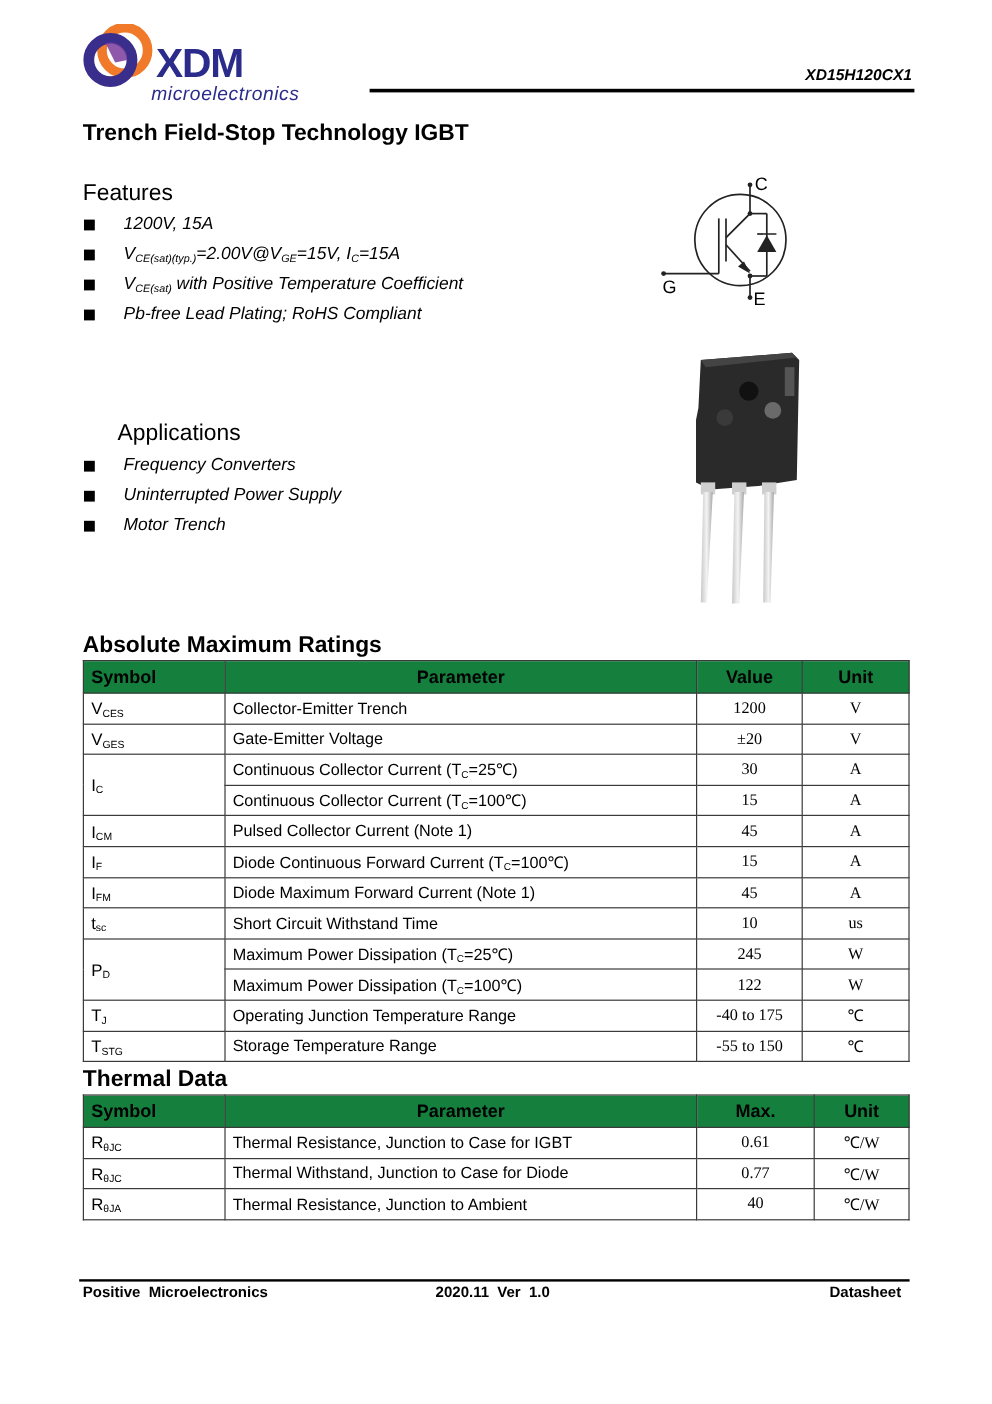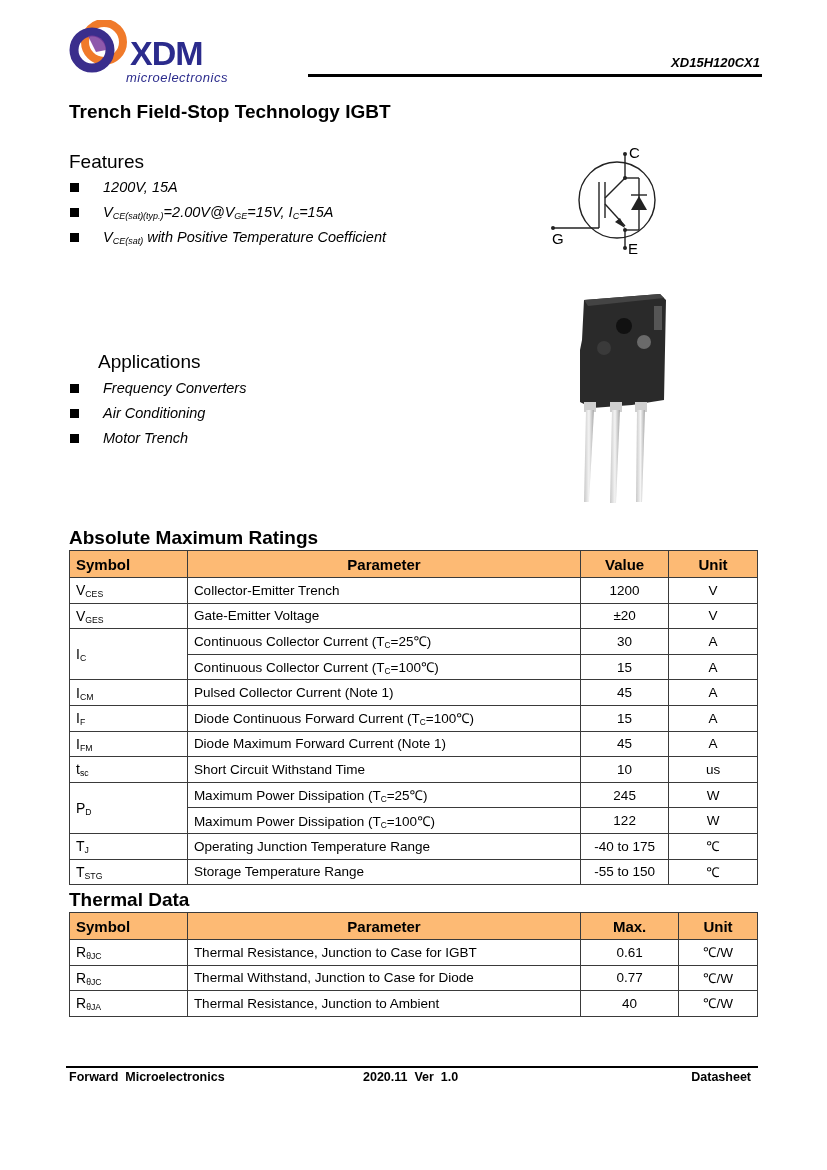--- a/index.html
+++ b/index.html
@@ -3,21 +3,21 @@
 <meta charset="utf-8">
 <style>
   html, body { margin:0; padding:0; background:#fff; }
   body { width:827px; height:1170px; position:relative; font-family:"Liberation Sans", sans-serif; color:#000; overflow:hidden; }
   .abs { position:absolute; }
   sub { font-size:0.62em; vertical-align:-0.25em; line-height:0; }
 
   
   .logo { left:68px; top:20px; width:150px; height:62px; }
   .logo-text { position:absolute; left:62px; top:14px; font-weight:bold; font-size:34px; color:#2b2b8c; letter-spacing:-1px; font-family:"Liberation Sans", sans-serif; }
-  .logo-sub { position:absolute; left:58px; top:50px; font-size:13px; font-style:italic; color:#2b2b8c; letter-spacing:0.5px; }
+  .logo-sub { position:absolute; left:58px; top:50px; font-size:16px; font-style:italic; color:#2b2b8c; letter-spacing:0.5px; }
   .part-no { right:67px; top:55px; font-weight:bold; font-size:13px;font-style:italic; }
   .hdr-line { left:308px; top:74px; width:454px; height:3px; background:#000; }
 
   .title { left:69px; top:101px; font-size:19px; font-weight:bold; }
 
   .section-h { font-size:19px; font-weight:normal; }
   .features-h { left:69px; top:151px; font-weight:normal; }
   .apps-h { left:69px; top:351px;margin-left:29px; }
 
   ul.bul { list-style:none; margin:0; padding:0; position:absolute; left:69px;font-style:italic; }
@@ -28,23 +28,23 @@
 
   .symbol-diag { left:545px; top:140px; width:125px; height:120px; }
   .product-img { left:572px; top:290px; width:100px; height:215px; }
 
   .tbl-h { font-size:19px; font-weight:bold; }
   .amr-h { left:69px; top:527px; }
   .thermal-h { left:69px; top:889px; }
 
   table { border-collapse:collapse; position:absolute; left:69px; width:689px; font-size:13.5px; }
   table td, table th { border:1px solid #3a3a3a; padding:0 6px; height:24.6px; }
-  table th { background:#fdba74; font-weight:bold; font-size:15px; height:26px; }
+  table th { background:#15803d; font-weight:bold; font-size:15px; height:26px; }
   table th.left { text-align:left; }
-  table td.c { text-align:center; }
+  table td.c { text-align:center;font-family:Liberation Serif, serif; }
   table td.sym { font-size:14px;margin-left:35px; }
   .amr { top:550px; }
   .thermal { top:912px; }
 
   .ftr-line { left:66px; top:1066px; width:692px; height:1.5px; background:#000; }
   .ftr { top:1070px; font-size:12.5px; font-weight:bold; }
   .ftr-left { left:69px; }
   .ftr-mid { left:363px; }
   .ftr-right { right:76px; }
 </style>
@@ -63,20 +63,21 @@
 <div class="abs part-no">XD15H120CX1</div>
 <div class="abs hdr-line"></div>
 
 <div class="abs title">Trench Field-Stop Technology IGBT</div>
 
 <div class="abs section-h features-h">Features</div>
 <ul class="bul feat-list">
   <li><span class="sq"></span><span>1200V, 15A</span></li>
   <li><span class="sq"></span><span>V</span><sub>CE(sat)(typ.)</sub><span>=2.00V@V</span><sub>GE</sub><span>=15V, I</span><sub>C</sub><span>=15A</span></li>
   <li><span class="sq"></span><span>V</span><sub>CE(sat)</sub><span> with Positive Temperature Coefficient</span></li>
+  <li><span class="sq"></span><span>Pb-free Lead Plating; RoHS Compliant</span></li>
 </ul>
 
 <div class="abs symbol-diag">
   <svg width="125" height="120" viewBox="0 0 125 120">
     <g stroke="#222" stroke-width="1.4" fill="none">
       <circle cx="72" cy="60" r="38"></circle>
       <line x1="80" y1="14" x2="80" y2="38"></line>
       <line x1="80" y1="90" x2="80" y2="108"></line>
       <line x1="8" y1="88" x2="54" y2="88"></line>
       <line x1="54" y1="88" x2="54" y2="42"></line>
@@ -121,21 +122,21 @@
     <rect x="63" y="112" width="12" height="10" fill="#cfcfcf"></rect>
     <polygon points="14,120 22,120 17,212 12,212" fill="url(#lead)"></polygon>
     <polygon points="40,120 48,120 44,213 38,213" fill="url(#lead)"></polygon>
     <polygon points="65,120 73,120 70,212 64,212" fill="url(#lead)"></polygon>
   </svg>
 </div>
 
 <div class="abs section-h apps-h">Applications</div>
 <ul class="bul app-list">
   <li><span class="sq"></span><span>Frequency Converters</span></li>
-  <li><span class="sq"></span><span>Air Conditioning</span></li>
+  <li><span class="sq"></span><span>Uninterrupted Power Supply</span></li>
   <li><span class="sq"></span><span>Motor Trench</span></li>
 </ul>
 
 <div class="abs tbl-h amr-h">Absolute Maximum Ratings</div>
 <table class="amr">
   <colgroup>
       <col style="width:118px">
       <col style="width:394px">
       <col style="width:88px">
       <col style="width:89px">
@@ -250,15 +251,15 @@
   <tr>
     <td class="sym"><span>R</span><sub>θJA</sub></td>
     <td>Thermal Resistance, Junction to Ambient</td>
     <td class="c">40</td>
     <td class="c">℃/W</td>
   </tr>
 </tbody>
   </table>
 
 <div class="abs ftr-line"></div>
-<div class="abs ftr ftr-left" style="white-space:pre;">Forward  Microelectronics</div>
+<div class="abs ftr ftr-left" style="white-space:pre;">Positive  Microelectronics</div>
 <div class="abs ftr ftr-mid" style="white-space:pre;">2020.11  Ver  1.0</div>
 <div class="abs ftr ftr-right">Datasheet</div>
 
 </body></html>

